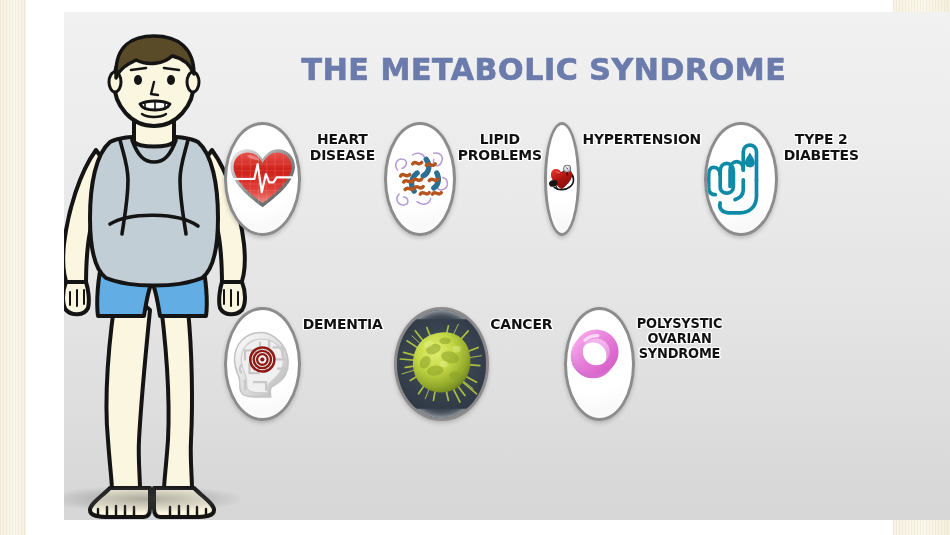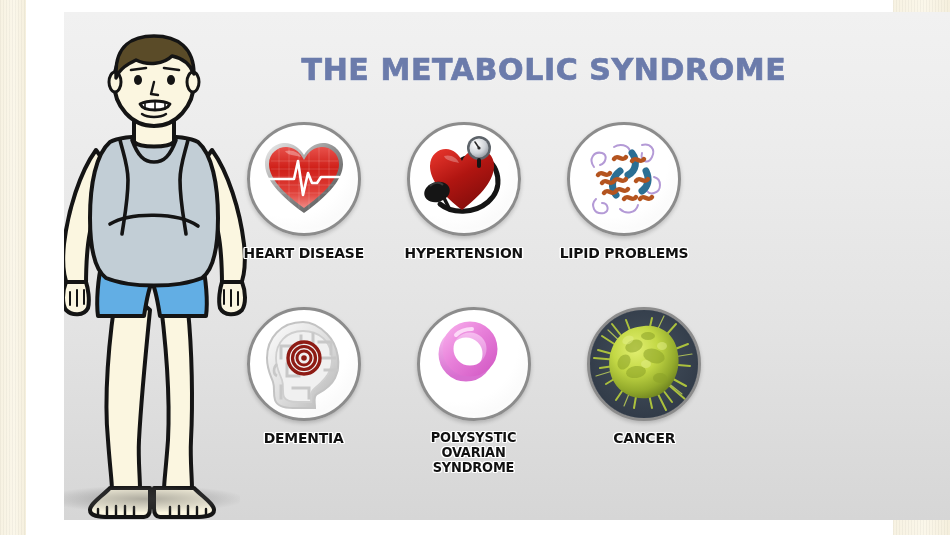--- a/index.html
+++ b/index.html
@@ -55,21 +55,21 @@
   #figure-shadow{
     position:absolute;left:26px;bottom:8px;width:190px;height:26px;
     background:radial-gradient(ellipse at 50% 50%, rgba(80,80,80,.45) 0%, rgba(120,120,120,.18) 55%, rgba(0,0,0,0) 75%);
   }
 
   
   #icon-grid{position:absolute;left:160px;top:110px;width:640px;height:400px;}
   .icon-row{position:absolute;left:0;width:640px;display:flex;}
   .icon-row.row1{top:0;}
   .icon-row.row2{top:185px;gap:10px;}
-  .icon-cell{width:160px;display:flex;flex-direction:column;align-items:center;}
+  .icon-cell{width:160px;display:flex;flex-direction:row;align-items:flex-start;}
 
   .icon-circle{
     width:108px;height:108px;border-radius:50%;
     border:3px solid #8c8c8c;
     background:
       radial-gradient(circle at 36% 30%, #ffffff 0%, #ffffff 58%, #f3f3f3 100%);
     box-shadow:0 2px 4px rgba(0,0,0,.20), inset 0 0 8px rgba(255,255,255,.9);
     position:relative;overflow:hidden;
     display:flex;align-items:center;justify-content:center;
   }
@@ -196,56 +196,20 @@
               </g>
               <path d="M8 40 H28 L33 40 L37 22 L42 56 L47 34 L51 44 L56 44 L60 38 H78" fill="none" stroke="#fff" stroke-width="2.6" stroke-linejoin="round" stroke-linecap="round"></path>
               <path d="M24 12 C32 10 38 14 40 18 C32 16 26 16 24 12 Z" fill="rgba(255,255,255,.32)"></path>
             </svg>
           </div>
           <div class="icon-label">HEART DISEASE</div>
         </div>
 
         <div class="icon-cell">
           <div class="icon-circle">
-            <svg width="92" height="86" viewBox="0 0 92 86">
-              <defs>
-                <linearGradient id="ht-g" x1="0.2" y1="0" x2="0.8" y2="1">
-                  <stop offset="0%" stop-color="#e23229"></stop>
-                  <stop offset="45%" stop-color="#b01511"></stop>
-                  <stop offset="100%" stop-color="#7d0c0a"></stop>
-                </linearGradient>
-                <radialGradient id="ht-gauge" cx="0.35" cy="0.3" r="0.8">
-                  <stop offset="0%" stop-color="#ffffff"></stop>
-                  <stop offset="60%" stop-color="#cfd3d8"></stop>
-                  <stop offset="100%" stop-color="#8e949b"></stop>
-                </radialGradient>
-              </defs>
-
-              <path d="M63 20 C82 28 86 52 70 66 C56 78 34 78 22 68" fill="none" stroke="#151515" stroke-width="5" stroke-linecap="round"></path>
-              <path d="M60 22 C52 18 40 22 34 34" fill="none" stroke="#151515" stroke-width="4" stroke-linecap="round"></path>
-
-              <path d="M44 74 C18 54 12 40 12 30 C12 19 20 13 28 13 C35 13 41 18 44 25 C47 18 53 13 60 13 C68 13 76 19 76 30 C76 40 70 54 44 74 Z" fill="url(#ht-g)"></path>
-              <path d="M26 20 C33 18 39 22 41 27 C33 25 27 24 26 20 Z" fill="rgba(255,255,255,.28)"></path>
-
-              <ellipse cx="19" cy="56" rx="13" ry="10" transform="rotate(-18 19 56)" fill="#151515"></ellipse>
-              <path d="M26 62 L32 74" stroke="#151515" stroke-width="3.5" stroke-linecap="round" fill="none"></path>
-              <path d="M12 50 C16 46 22 46 25 49" stroke="#3a3a3a" stroke-width="2" fill="none"></path>
-
-              <circle cx="61" cy="12" r="12" fill="#5d6369"></circle>
-              <circle cx="61" cy="12" r="9.5" fill="url(#ht-gauge)"></circle>
-              <path d="M61 12 L57 6" stroke="#2b2b2b" stroke-width="1.6" stroke-linecap="round"></path>
-              <circle cx="61" cy="12" r="1.6" fill="#2b2b2b"></circle>
-              <path d="M61 24 L61 30" stroke="#151515" stroke-width="4" stroke-linecap="round"></path>
-            </svg>
-          </div>
-          <div class="icon-label">HYPERTENSION</div>
-        </div>
-
-        <div class="icon-cell">
-          <div class="icon-circle">
             <svg width="88" height="84" viewBox="0 0 88 84">
               <g fill="none" stroke-linecap="round">
 
                 <g stroke="#b49ad6" stroke-width="2">
                   <path d="M14 30 C8 22 14 14 22 16 C28 18 26 26 20 28"></path>
                   <path d="M62 8 C70 6 76 12 72 20 C68 28 60 24 62 16"></path>
                   <path d="M74 40 C82 42 82 54 74 56 C68 58 64 52 68 48"></path>
                   <path d="M16 62 C10 68 14 78 24 76 C30 74 28 66 22 66"></path>
                   <path d="M40 72 C46 78 56 76 58 68"></path>
                   <path d="M34 10 C40 6 48 8 50 14"></path>
@@ -266,20 +230,76 @@
                   <path d="M44 62 C48 56 52 66 56 60"></path>
                   <path d="M60 62 C64 56 68 66 72 60"></path>
                   <path d="M18 38 C22 32 26 42 30 36"></path>
                 </g>
               </g>
             </svg>
           </div>
           <div class="icon-label">LIPID PROBLEMS</div>
         </div>
 
+        <div class="icon-cell">
+          <div class="icon-circle">
+            <svg width="92" height="86" viewBox="0 0 92 86">
+              <defs>
+                <linearGradient id="ht-g" x1="0.2" y1="0" x2="0.8" y2="1">
+                  <stop offset="0%" stop-color="#e23229"></stop>
+                  <stop offset="45%" stop-color="#b01511"></stop>
+                  <stop offset="100%" stop-color="#7d0c0a"></stop>
+                </linearGradient>
+                <radialGradient id="ht-gauge" cx="0.35" cy="0.3" r="0.8">
+                  <stop offset="0%" stop-color="#ffffff"></stop>
+                  <stop offset="60%" stop-color="#cfd3d8"></stop>
+                  <stop offset="100%" stop-color="#8e949b"></stop>
+                </radialGradient>
+              </defs>
+
+              <path d="M63 20 C82 28 86 52 70 66 C56 78 34 78 22 68" fill="none" stroke="#151515" stroke-width="5" stroke-linecap="round"></path>
+              <path d="M60 22 C52 18 40 22 34 34" fill="none" stroke="#151515" stroke-width="4" stroke-linecap="round"></path>
+
+              <path d="M44 74 C18 54 12 40 12 30 C12 19 20 13 28 13 C35 13 41 18 44 25 C47 18 53 13 60 13 C68 13 76 19 76 30 C76 40 70 54 44 74 Z" fill="url(#ht-g)"></path>
+              <path d="M26 20 C33 18 39 22 41 27 C33 25 27 24 26 20 Z" fill="rgba(255,255,255,.28)"></path>
+
+              <ellipse cx="19" cy="56" rx="13" ry="10" transform="rotate(-18 19 56)" fill="#151515"></ellipse>
+              <path d="M26 62 L32 74" stroke="#151515" stroke-width="3.5" stroke-linecap="round" fill="none"></path>
+              <path d="M12 50 C16 46 22 46 25 49" stroke="#3a3a3a" stroke-width="2" fill="none"></path>
+
+              <circle cx="61" cy="12" r="12" fill="#5d6369"></circle>
+              <circle cx="61" cy="12" r="9.5" fill="url(#ht-gauge)"></circle>
+              <path d="M61 12 L57 6" stroke="#2b2b2b" stroke-width="1.6" stroke-linecap="round"></path>
+              <circle cx="61" cy="12" r="1.6" fill="#2b2b2b"></circle>
+              <path d="M61 24 L61 30" stroke="#151515" stroke-width="4" stroke-linecap="round"></path>
+            </svg>
+          </div>
+          <div class="icon-label">HYPERTENSION</div>
+        </div>
+
+        <div class="icon-cell">
+          <div class="icon-circle">
+            <svg width="82" height="86" viewBox="0 0 82 86">
+              <g fill="none" stroke="#0d8ba6" stroke-width="4.5" stroke-linejoin="round" stroke-linecap="round">
+
+                <path d="M44 32 L44 10 C44 5 48 2 52 2 C56 2 60 5 60 10 L60 44"></path>
+
+                <path d="M32 34 C32 27 28 24 24 24 C20 24 16 27 16 34 L16 52 C16 58 20 60 24 60 C28 60 32 58 32 52 Z"></path>
+                <path d="M44 32 C44 25 40 22 36 22 C32 22 28 25 28 32 L28 52"></path>
+                <path d="M16 38 C16 32 12 29 8 29 C4 29 2 33 2 38 L2 54 C2 60 6 62 10 62"></path>
+
+                <path d="M60 44 L60 64 C60 76 52 84 40 84 L26 84 C18 84 14 78 16 72"></path>
+                <path d="M44 44 L44 56 C44 62 40 66 34 68"></path>
+              </g>
+
+              <path d="M52 11 C55 16 58 20 58 23 C58 27 55 29 52 29 C49 29 46 27 46 23 C46 20 49 16 52 11 Z" fill="#0d8ba6"></path>
+            </svg>
+          </div>
+          <div class="icon-label">TYPE 2 DIABETES</div>
+        </div>
       </div>
 
       <div class="icon-row row2">
 
         <div class="icon-cell">
           <div class="icon-circle">
             <svg width="94" height="92" viewBox="0 0 94 92">
               <defs>
                 <linearGradient id="dm-g" x1="0" y1="0" x2="1" y2="1">
                   <stop offset="0%" stop-color="#fdfdfd"></stop>
@@ -303,53 +323,20 @@
 
               <g fill="none" stroke="#8e1b14">
                 <circle cx="47" cy="40" r="16" stroke-width="3.4"></circle>
                 <circle cx="47" cy="40" r="11.5" stroke-width="3.2"></circle>
                 <circle cx="47" cy="40" r="7" stroke-width="3"></circle>
               </g>
               <circle cx="47" cy="40" r="2.8" fill="#8e1b14"></circle>
             </svg>
           </div>
           <div class="icon-label">DEMENTIA</div>
-        </div>
-
-        <div class="icon-cell">
-          <div class="icon-circle">
-            <svg width="80" height="86" viewBox="0 0 80 86">
-              <defs>
-                <linearGradient id="pc-g" x1="0" y1="0" x2="1" y2="1">
-                  <stop offset="0%" stop-color="#f6a9ea"></stop>
-                  <stop offset="45%" stop-color="#e77fd9"></stop>
-                  <stop offset="100%" stop-color="#d45cc6"></stop>
-                </linearGradient>
-                <linearGradient id="pc-side" x1="0" y1="0" x2="0" y2="1">
-                  <stop offset="0%" stop-color="#f7bdf0"></stop>
-                  <stop offset="100%" stop-color="#d86fd0"></stop>
-                </linearGradient>
-              </defs>
-
-              <g transform="translate(-4,5)">
-                <circle cx="36" cy="28" r="22" fill="none" stroke="url(#pc-side)" stroke-width="11"></circle>
-                <path d="M36 50 L36 78" stroke="url(#pc-side)" stroke-width="11" stroke-linecap="round"></path>
-                <path d="M22 66 L50 66" stroke="url(#pc-side)" stroke-width="11" stroke-linecap="round"></path>
-              </g>
-
-              <circle cx="36" cy="28" r="22" fill="none" stroke="url(#pc-g)" stroke-width="11"></circle>
-              <path d="M36 50 L36 78" stroke="url(#pc-g)" stroke-width="11" stroke-linecap="round"></path>
-              <path d="M22 66 L50 66" stroke="url(#pc-g)" stroke-width="11" stroke-linecap="round"></path>
-
-              <path d="M22 14 C26 10 32 8 38 8" fill="none" stroke="#fcd9f7" stroke-width="4" stroke-linecap="round"></path>
-            </svg>
-          </div>
-          <div class="icon-label small">POLYSYSTIC
-OVARIAN
-SYNDROME</div>
         </div>
 
         <div class="icon-cell">
           <div class="icon-circle dark">
             <svg width="108" height="108" viewBox="0 0 108 108">
               <defs>
                 <radialGradient id="cc-g" cx="0.38" cy="0.32" r="0.72">
                   <stop offset="0%" stop-color="#e2ef72"></stop>
                   <stop offset="45%" stop-color="#c3d845"></stop>
                   <stop offset="80%" stop-color="#94ab2c"></stop>
@@ -385,16 +372,49 @@
               <g fill="#e4f08a" opacity=".5">
                 <ellipse cx="38" cy="30" rx="6" ry="4" transform="rotate(-25 38 30)"></ellipse>
                 <ellipse cx="56" cy="54" rx="5" ry="4"></ellipse>
                 <ellipse cx="72" cy="36" rx="5" ry="4"></ellipse>
               </g>
             </svg>
           </div>
           <div class="icon-label">CANCER</div>
         </div>
 
+        <div class="icon-cell">
+          <div class="icon-circle">
+            <svg width="80" height="86" viewBox="0 0 80 86">
+              <defs>
+                <linearGradient id="pc-g" x1="0" y1="0" x2="1" y2="1">
+                  <stop offset="0%" stop-color="#f6a9ea"></stop>
+                  <stop offset="45%" stop-color="#e77fd9"></stop>
+                  <stop offset="100%" stop-color="#d45cc6"></stop>
+                </linearGradient>
+                <linearGradient id="pc-side" x1="0" y1="0" x2="0" y2="1">
+                  <stop offset="0%" stop-color="#f7bdf0"></stop>
+                  <stop offset="100%" stop-color="#d86fd0"></stop>
+                </linearGradient>
+              </defs>
+
+              <g transform="translate(-4,5)">
+                <circle cx="36" cy="28" r="22" fill="none" stroke="url(#pc-side)" stroke-width="11"></circle>
+                <path d="M36 50 L36 78" stroke="url(#pc-side)" stroke-width="11" stroke-linecap="round"></path>
+                <path d="M22 66 L50 66" stroke="url(#pc-side)" stroke-width="11" stroke-linecap="round"></path>
+              </g>
+
+              <circle cx="36" cy="28" r="22" fill="none" stroke="url(#pc-g)" stroke-width="11"></circle>
+              <path d="M36 50 L36 78" stroke="url(#pc-g)" stroke-width="11" stroke-linecap="round"></path>
+              <path d="M22 66 L50 66" stroke="url(#pc-g)" stroke-width="11" stroke-linecap="round"></path>
+
+              <path d="M22 14 C26 10 32 8 38 8" fill="none" stroke="#fcd9f7" stroke-width="4" stroke-linecap="round"></path>
+            </svg>
+          </div>
+          <div class="icon-label small">POLYSYSTIC
+OVARIAN
+SYNDROME</div>
+        </div>
+
       </div>
     </div>
   </div>
 </div>
 
 </body></html>

